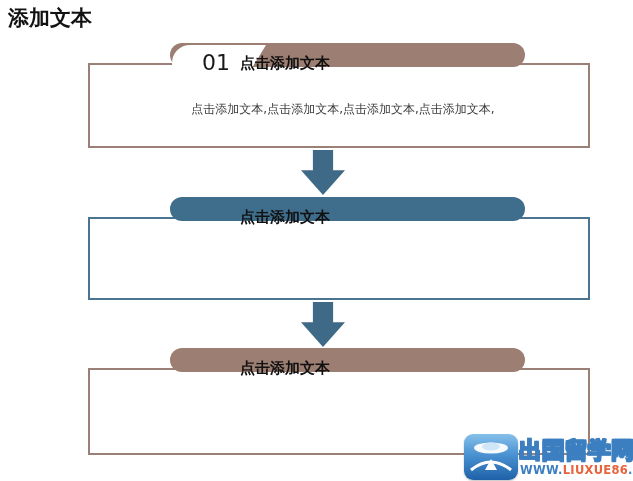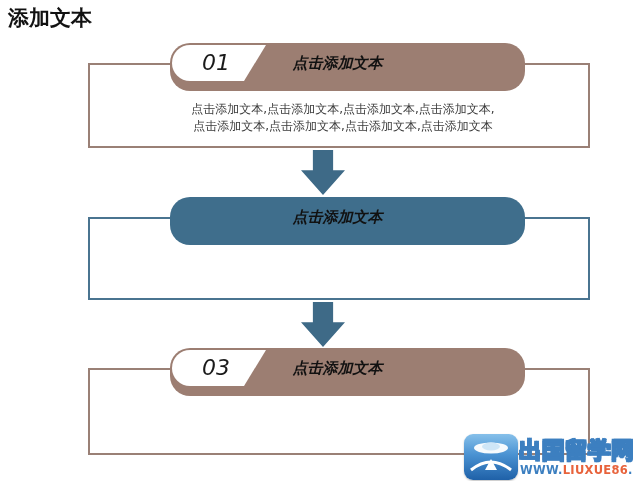--- a/index.html
+++ b/index.html
@@ -9,34 +9,34 @@
 
   .slide-title { position:absolute; left:8px; top:4px; font-size:21px; font-weight:bold; color:#111; }
 
   .box { position:absolute; left:88px; width:502px; background:#fff; }
   .box.theme-brown { border:2px solid var(--brown-border,#9a8076); }
   .box.theme-blue  { border:2px solid var(--blue-border,#4a7490); }
   .box1 { top:63px;  height:85px; }
   .box2 { top:217px; height:83px; }
   .box3 { top:368px; height:87px; }
 
-  .pill { position:absolute; left:170px; width:355px; height:48px; border-radius:20px;font-style:italic; }
+  .pill { position:absolute; left:170px; width:355px; height:24px; border-radius:20px; }
   .pill.theme-brown { background:var(--brown,#9c7e72); }
   .pill.theme-blue  { background:var(--blue,#3f6e8c); }
   .pill1 { top:43px; }
   .pill2 { top:197px; }
   .pill3 { top:348px; }
 
   .num-tab { position:absolute; left:2px; top:2px; width:94px; height:36px;
              background:#fff; border-radius:18px 0 0 18px;
              clip-path:polygon(0 0,100% 0,calc(100% - 22px) 100%,0 100%); }
   .num { position:absolute; left:8px; top:0; width:72px; height:36px; line-height:36px;
          text-align:center; font-size:22px; color:#1a1a1a; }
   .pill-label { position:absolute; left:70px; width:195px; height:40px; line-height:40px;
-                text-align:center; font-size:15px; font-weight:600; color:#111; }
+                text-align:left; font-size:15px; font-weight:600; color:#111; }
 
   .body-text { position:absolute; left:88px; top:101px; width:502px; text-align:center;
                font-size:12px; line-height:17px; color:#3a3a3a;padding-left:8px; }
 
   .arrow-down { position:absolute; left:301px; width:44px; height:45px;
                 background:var(--arrow-blue,#3e6a87);
                 clip-path:polygon(27% 0,73% 0,73% 45%,100% 45%,50% 100%,0 45%,27% 45%); }
   .arrow1 { top:150px; }
   .arrow2 { top:302px; }
 
@@ -64,37 +64,33 @@
 
   <div class="box box1 theme-brown"></div>
   <div class="pill pill1 theme-brown">
     <div class="num-tab">
       <span class="num">01</span>
     </div>
     <div class="pill-label">点击添加文本</div>
   </div>
   <div class="body-text">
     <div>点击添加文本,点击添加文本,点击添加文本,点击添加文本,</div>
-    <div>点击添加文本,点击添加文本,点击添加文本,点击添加文本</div>
   </div>
 
   <div class="arrow-down arrow1"></div>
 
   <div class="box box2 theme-blue"></div>
   <div class="pill pill2 theme-blue">
     <div class="pill-label">点击添加文本</div>
   </div>
 
   <div class="arrow-down arrow2"></div>
 
   <div class="box box3 theme-brown"></div>
   <div class="pill pill3 theme-brown">
-    <div class="num-tab">
-      <span class="num">03</span>
-    </div>
     <div class="pill-label">点击添加文本</div>
   </div>
 
   <div class="watermark">
     <div class="wm-icon">
       <svg width="54" height="46" viewBox="0 0 54 46" aria-hidden="true">
         <ellipse cx="27" cy="14" rx="17" ry="5.5" fill="#ffffff" opacity="0.95"></ellipse>
         <ellipse cx="27" cy="12.5" rx="9" ry="4" fill="#cfe6f7"></ellipse>
         <path d="M7 36 Q27 20 47 36" fill="none" stroke="#ffffff" stroke-width="3"></path>
         <path d="M27 25 L21 36 L33 36 Z" fill="#ffffff"></path>

